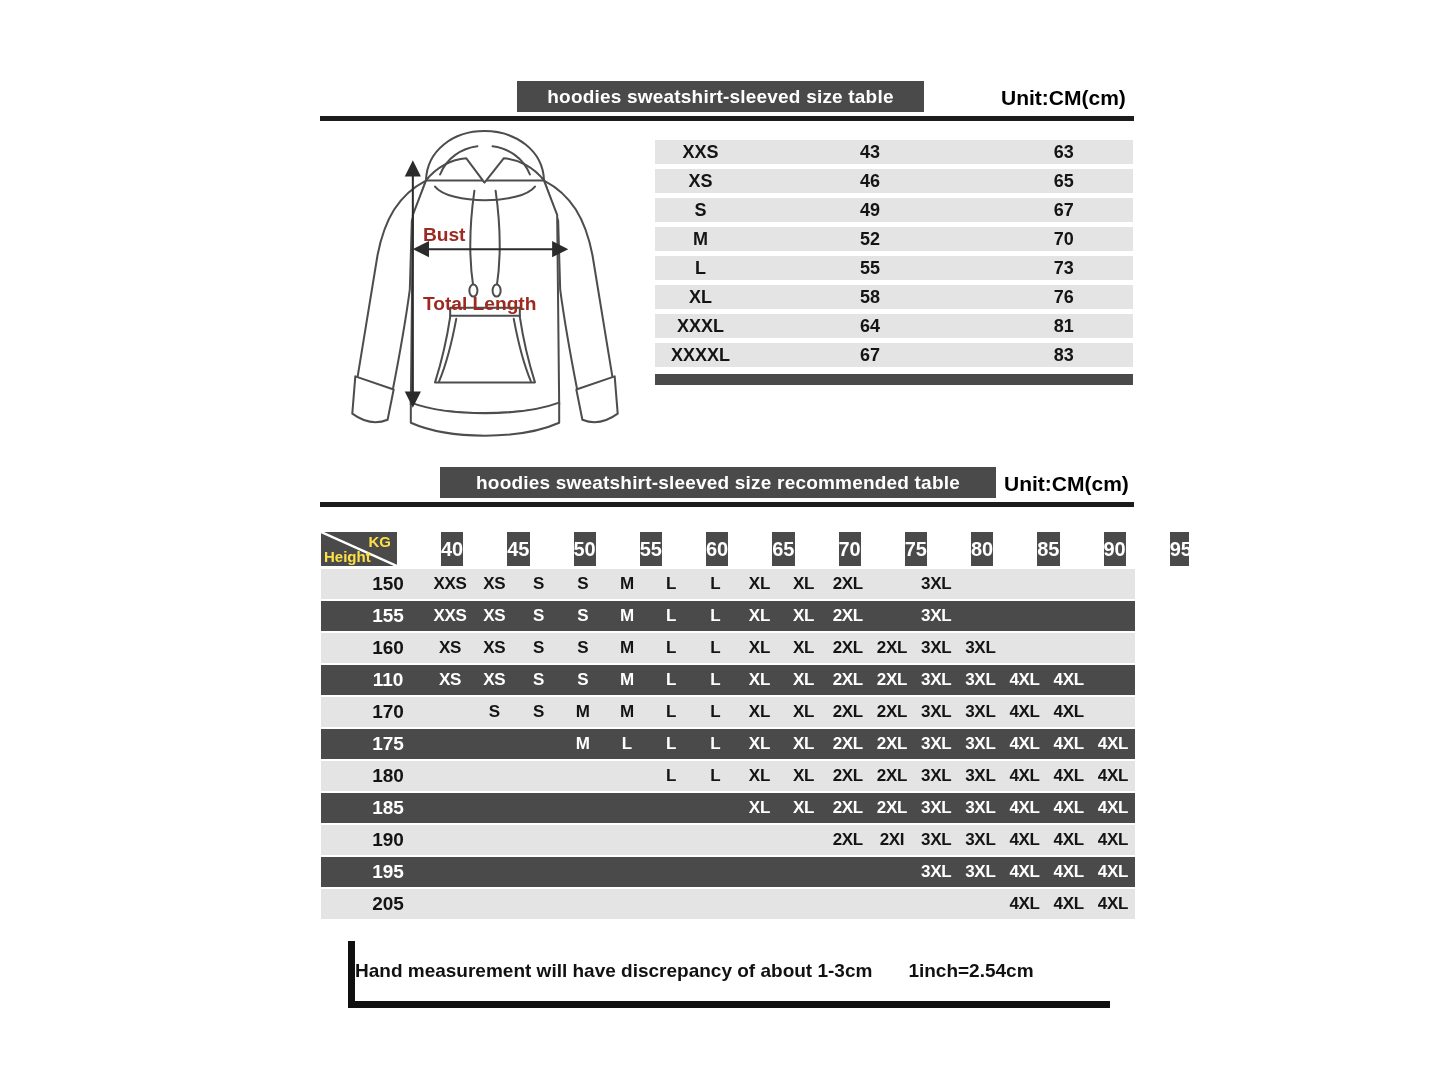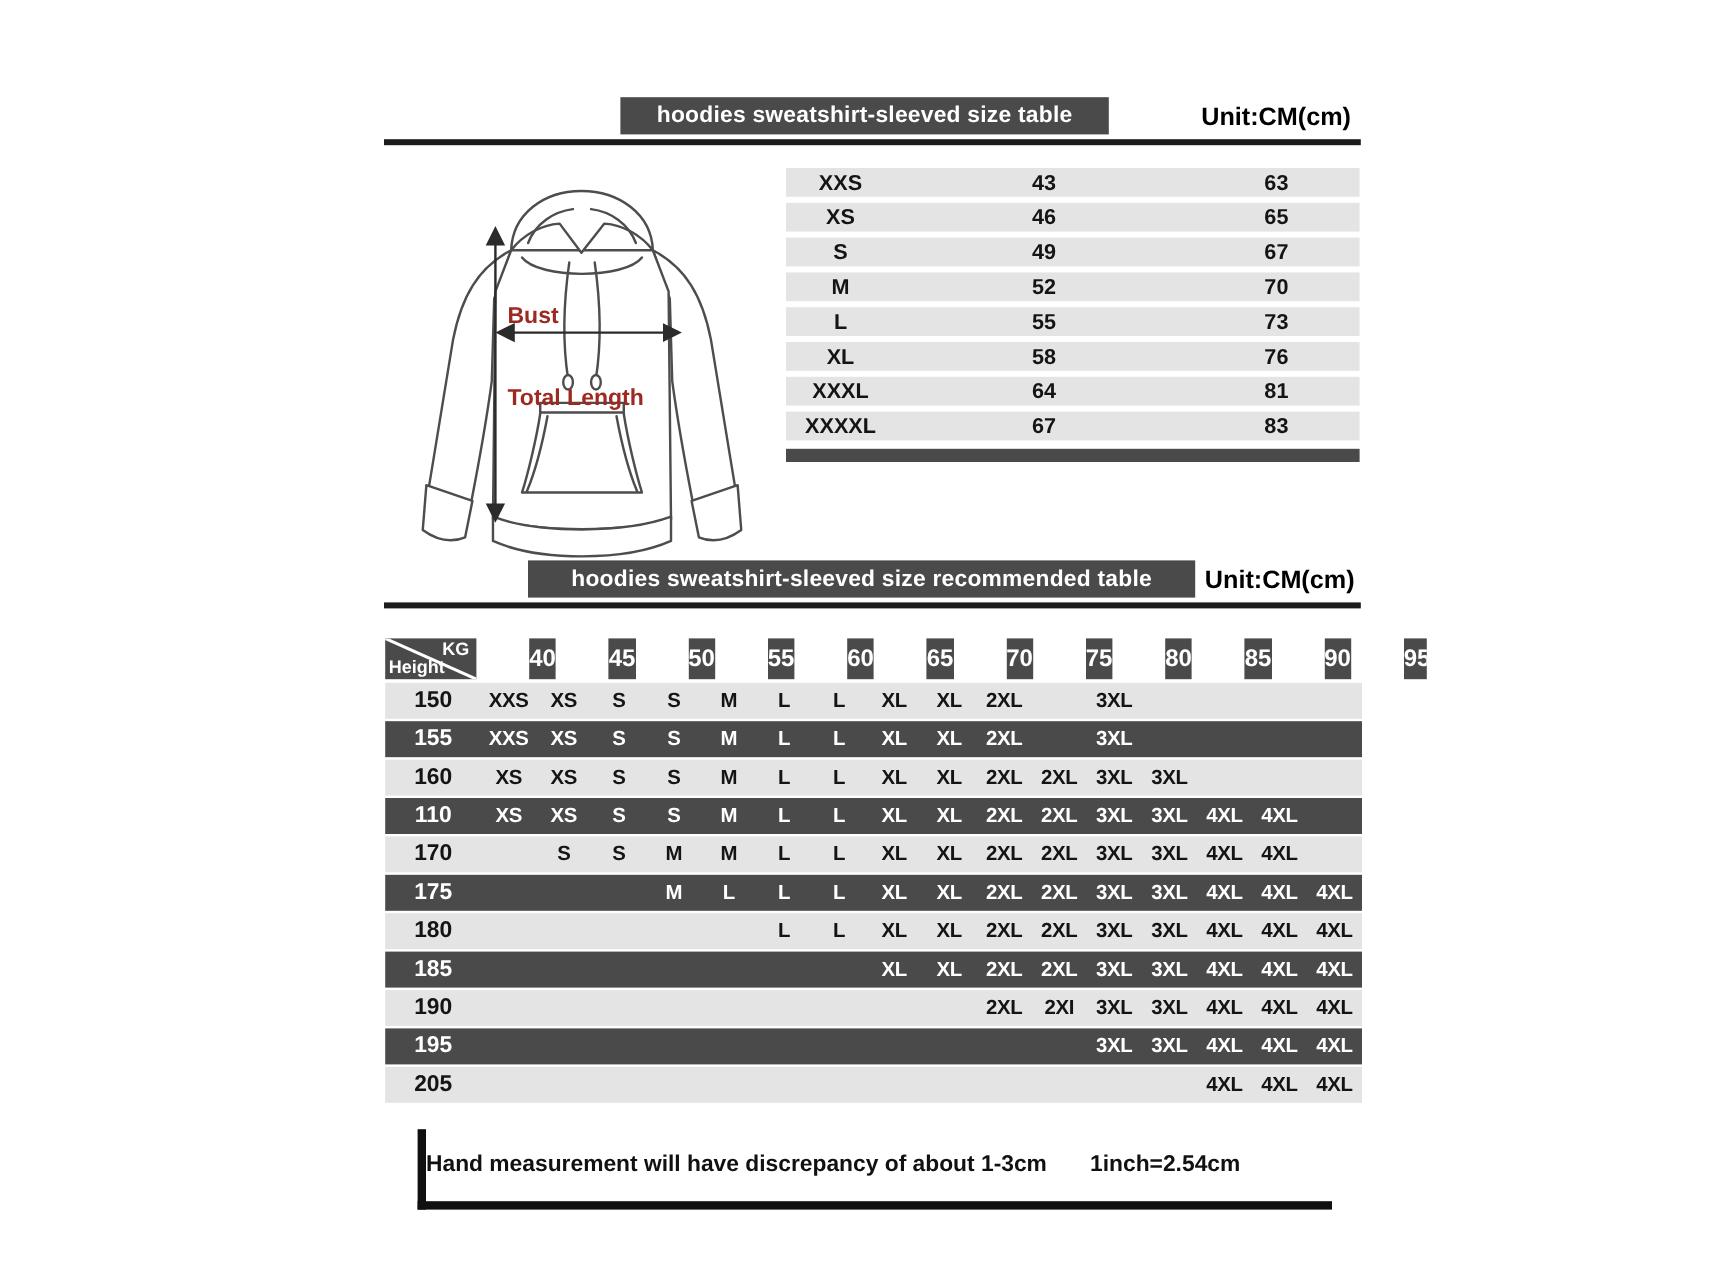--- a/index.html
+++ b/index.html
@@ -24,21 +24,21 @@
   .title-bar.t1{left:517px;top:81px;width:407px;height:31px;}
   .title-bar.t2{left:440px;top:467px;width:556px;height:31px;}
   .unit-label{position:absolute;font-size:21px;color:#000;}
   .unit-label.u1{left:1001px;top:86px;}
   .unit-label.u2{left:1004px;top:472px;}
   .rule{position:absolute;background:var(--rule-dark);height:5px;}
   .rule.r1{left:320px;top:116px;width:814px;}
   .rule.r2{left:320px;top:502px;width:814px;}
 
   
-  .hoodie-wrap{position:absolute;left:326px;top:148px;width:318px;height:328px;}
+  .hoodie-wrap{position:absolute;left:326px;top:120px;width:318px;height:328px;}
   .hoodie-wrap svg{width:100%;height:100%;}
   .sketch{fill:#ffffff;stroke:#4d4d4d;stroke-width:2;stroke-linejoin:round;}
   .sketch-line{fill:none;stroke:#4d4d4d;stroke-width:2;stroke-linecap:round;}
   .measure{stroke:#2b2b2b;stroke-width:2;}
   .measure-label{fill:var(--accent-red);font-size:19px;font-weight:bold;}
 
   
   .size-table{position:absolute;left:655px;top:135px;width:478px;}
   .t1-header{
     height:26px;background:var(--bar-dark);color:#ffffff;
@@ -57,28 +57,28 @@
   .t2-header{
     display:grid;grid-template-columns:80px repeat(16,1fr);
     height:34px;margin-bottom:3px;
   }
   .t2-header>div{margin-right:4px;}
   .t2-header>div:last-child{margin-right:0;}
   .t2-hcell{
     background:var(--bar-dark);color:#ffffff;
     display:flex;align-items:center;justify-content:center;font-size:20px;margin-left:40px;
   }
-  .t2-corner{position:relative;background:var(--bar-dark);color:#ffffff;text-align:center;}
+  .t2-corner{position:relative;background:var(--bar-dark);color:#fde047;text-align:center;}
   .t2-corner svg{position:absolute;left:0;top:0;width:100%;height:100%;}
   .corner-kg{position:absolute;top:1px;right:6px;font-size:15px;}
   .corner-height{position:absolute;bottom:1px;left:3px;font-size:15px;}
   .t2-row{
     display:grid;grid-template-columns:80px repeat(16,1fr);
     height:30px;margin-bottom:2px;align-items:center;text-align:center;
-    font-size:17px;letter-spacing:-0.3px;
+    font-size:17px;letter-spacing:-0.3px;padding-left:27px;
   }
   .t2-row.light{background:var(--row-light);color:#141414;}
   .t2-row.dark{background:var(--bar-dark);color:#ffffff;}
   .t2-height{font-size:19px;letter-spacing:0;}
 
   
   .footer-note{
     position:absolute;left:348px;top:941px;width:762px;height:67px;
     border-left:7px solid #101010;border-bottom:7px solid #101010;
     display:flex;align-items:center;gap:36px;

